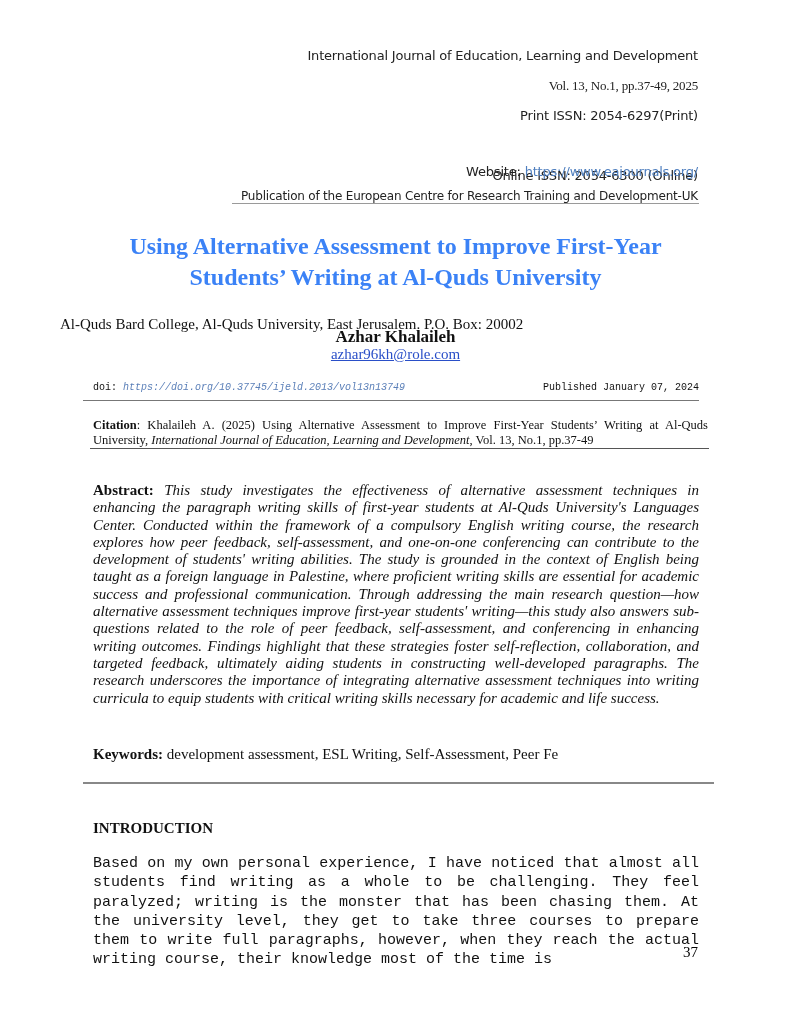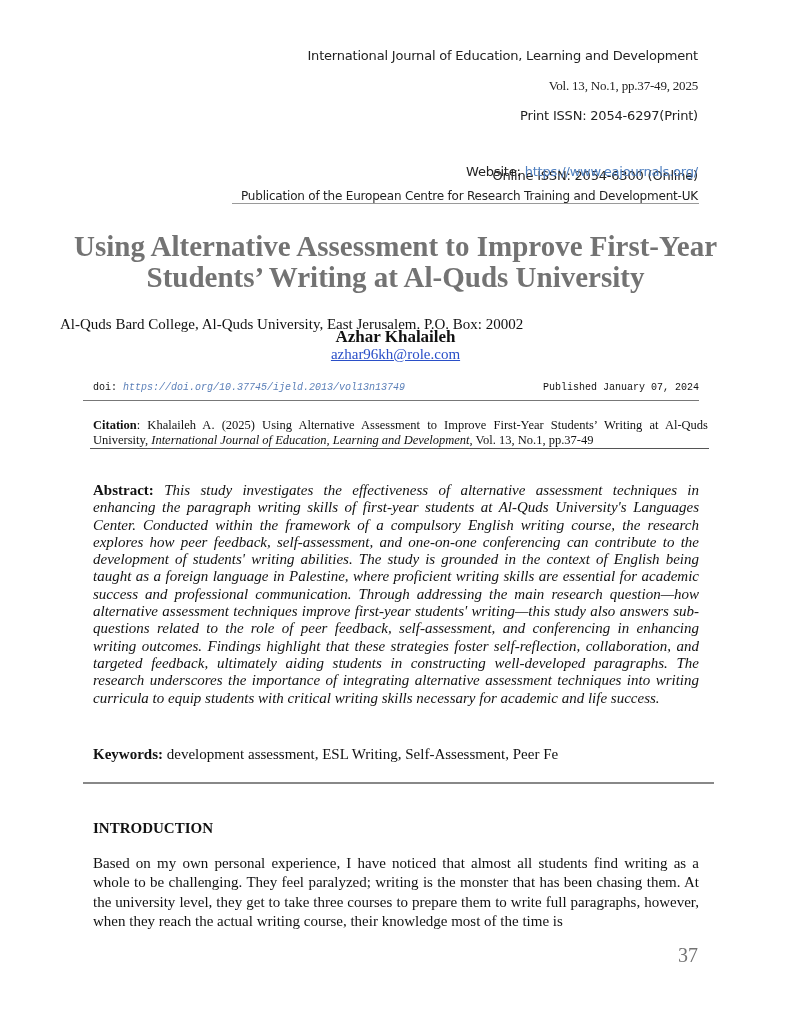--- a/index.html
+++ b/index.html
@@ -9,21 +9,21 @@
     .hdr { position: absolute; right: 93px; font-family: "DejaVu Sans", sans-serif; font-size: 12.5px; color: #222; text-align: right; white-space: nowrap; letter-spacing: -0.2px; }
     .hdr-journal { top: 48px; font-size: 13px; }
     .hdr-vol { top: 78px; font-size: 13px; font-family: Liberation Serif, serif; }
     .hdr-print { top: 108px; font-size: 13px; }
     .hdr-online { top: 136px; font-size: 13px; margin-top: 32px; }
     .hdr-site { top: 164px; font-size: 13px; }
     .hdr-site .link { color: #4f7fbf; }
     .hdr-pub { top: 189px; font-size: 12px; }
     .hdr-rule { position: absolute; left: 232px; right: 92px; top: 203px; height: 1px; background: #9a9a9a; }
 
-    .title { position: absolute; left: 60px; width: 671px; top: 231px; text-align: center; font-family: "Liberation Serif", serif; font-weight: bold; font-size: 29px; line-height: 31px; color: #737373; }
+    .title { position: absolute; left: 60px; width: 671px; top: 231px; text-align: center; font-family: "Liberation Serif", serif; font-weight: bold; font-size: 24px; line-height: 31px; color: #3b82f6; }
 
     .author { position: absolute; left: 60px; width: 671px; top: 327px; text-align: center; font-family: "Liberation Serif", serif; font-weight: bold; font-size: 17px; color: #111; }
     .affil { position: absolute; left: 60px; width: 671px; top: 316px; text-align: left; font-family: "Liberation Serif", serif; font-size: 15px; color: #111; }
     .email { position: absolute; left: 60px; width: 671px; top: 346px; text-align: center; font-family: "Liberation Serif", serif; font-size: 15px; }
     .email a { color: #2a4fc8; text-decoration: underline; }
 
     .doi-row { position: absolute; left: 93px; right: 92px; top: 382px; font-family: Liberation Mono, monospace; font-size: 10px; color: #111; height: 20px; }
     .doi-row .doi-label { color: #111; }
     .doi-row .doi-link { color: #5a7fb8; font-style: italic; margin-left: 6px; }
     .doi-row .published { position: absolute; right: 0; top: 0; }
@@ -35,23 +35,23 @@
 
     .abstract { position: absolute; left: 93px; right: 92px; top: 482px; font-family: "Liberation Serif", serif; font-size: 15px; line-height: 17.3px; color: #111; text-align: justify; }
     .abstract .abs-label { font-weight: bold; font-style: normal; }
     .abstract .abs-text { font-style: italic; }
 
     .keywords { position: absolute; left: 93px; right: 92px; top: 746px; font-family: "Liberation Serif", serif; font-size: 15px; color: #111; }
     .keywords b { font-weight: bold; }
     .kw-rule { position: absolute; left: 83px; right: 77px; top: 782px; height: 1.5px; background: #888; }
 
     .intro-head { position: absolute; left: 93px; top: 820px; font-family: "Liberation Serif", serif; font-weight: bold; font-size: 15px; color: #111; }
-    .intro-body { position: absolute; left: 93px; right: 92px; top: 854px; font-family: Liberation Serif, serif; font-size: 15px; line-height: 19.3px; color: #111; text-align: justify; }
+    .intro-body { position: absolute; left: 93px; right: 92px; top: 854px; font-family: Liberation Mono, monospace; font-size: 15px; line-height: 19.3px; color: #111; text-align: justify; }
 
-    .page-num { position: absolute; right: 93px; top: 944px; font-family: "Liberation Serif", serif; font-size: 20px; color: #737373; }
+    .page-num { position: absolute; right: 93px; top: 944px; font-family: "Liberation Serif", serif; font-size: 15px; color: #000000; }
   </style>
 </head>
 <body>
 
 <div class="page">
 
   <div class="hdr hdr-journal">International Journal of Education, Learning and Development</div>
   <div class="hdr hdr-vol">Vol. 13, No.1, pp.37-49, 2025</div>
   <div class="hdr hdr-print">Print ISSN: 2054-6297(Print)</div>
   <div class="hdr hdr-online">Online ISSN: 2054-6300 (Online)</div>

